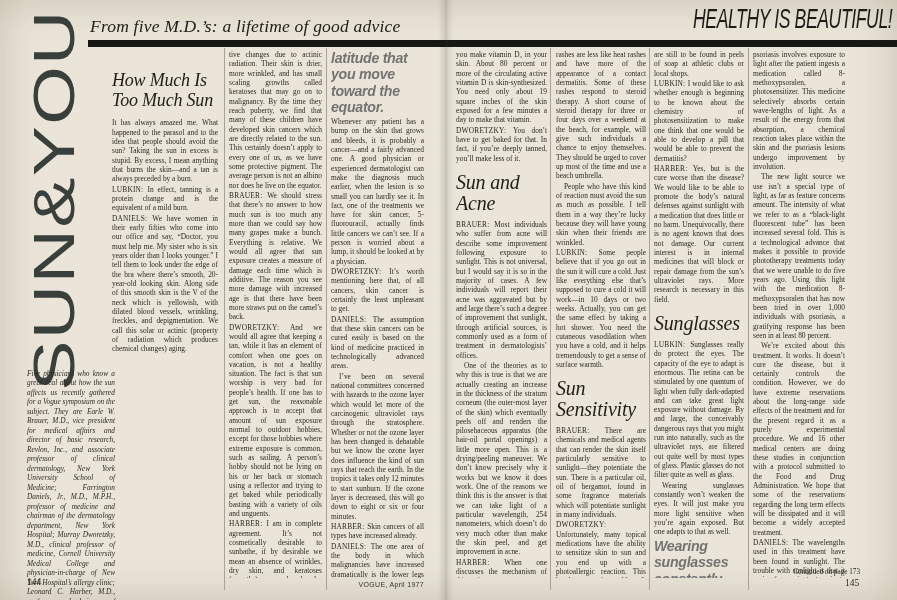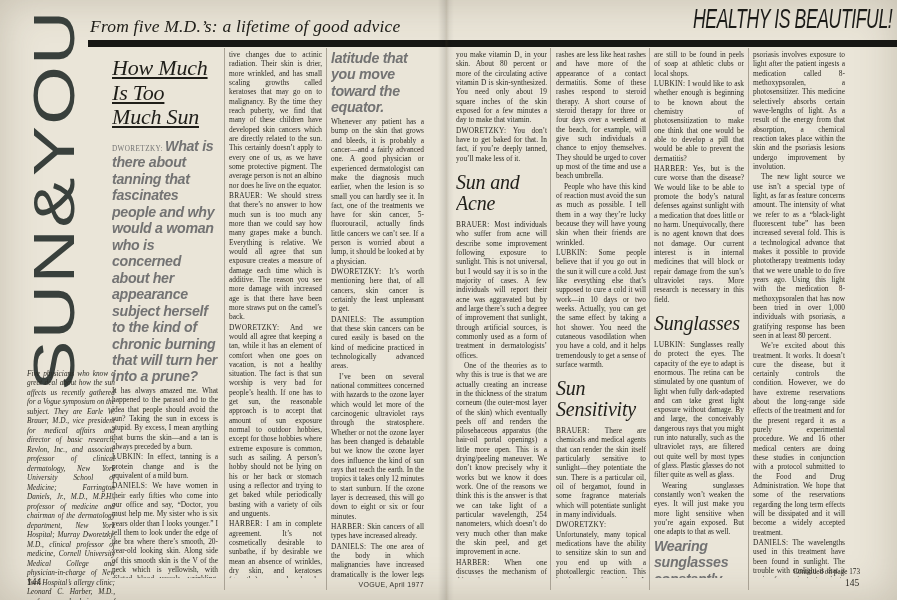--- a/index.html
+++ b/index.html
@@ -39,22 +39,22 @@
   #col-0{left:112px;width:106px;}
   #col-1{left:229px;width:93px;}
   #col-2{left:331px;width:93px;}
   #col-3{left:456px;width:91px;}
   #col-4{left:556px;width:90px;}
   #col-5{left:654px;width:90px;}
   #col-6{left:753px;width:92px;}
   .col p{margin:0 0 1px 0;}
   .body-para.indent{text-indent:8px;}
   .speaker{letter-spacing:.2px;}
-  .heading-lg{font-style:italic;font-weight:400;font-size:22px;line-height:1.12;
-    margin:6px 0 8px;text-align:left;letter-spacing:-.2px;color:#1f1e19;text-decoration:underline;}
+  .heading-lg{font-style:italic;font-weight:400;font-size:18px;line-height:1.12;
+    margin:20px 0 8px;text-align:left;letter-spacing:-.2px;color:#1f1e19;}
   .sec-heading{font-style:italic;font-weight:400;font-size:20px;line-height:1.05;
     margin:9px 0 6px;text-align:left;letter-spacing:-.2px;color:#1f1e19;}
   .lead-question,.pullquote{font-family:"Liberation Sans",sans-serif;font-style:italic;
     font-weight:700;font-size:14.2px;line-height:1.16;text-align:left;
     letter-spacing:-.3px;color:#737373;margin:4px 0 5px;}
   .lead-question .speaker-sc{font-family:"Liberation Serif",serif;font-style:normal;
     font-weight:400;font-size:7.2px;letter-spacing:.4px;}
   
   .folio{position:absolute;font-size:9.5px;color:#2b2a23;}
   #folio-144{left:27px;top:577px;}
@@ -74,21 +74,20 @@
   </div>
 
   <div class="kicker">From five M.D.’s: a lifetime of good advice</div>
   <div class="banner">HEALTHY IS BEAUTIFUL!</div>
   <div class="top-rule"></div>
 
   <div class="credits">Five physicians who know a great deal about how the sun affects us recently gathered for a Vogue symposium on the subject. They are Earle W. Brauer, M.D., vice president for medical affairs and director of basic research, Revlon, Inc., and associate professor of clinical dermatology, New York University School of Medicine; Farrington Daniels, Jr., M.D., M.P.H., professor of medicine and chairman of the dermatology department, New York Hospital; Murray Dworetzky, M.D., clinical professor of medicine, Cornell University Medical College and physician-in-charge of New York Hospital’s allergy clinic; Leonard C. Harber, M.D., professor and chairman of the dermatology department, Columbia University College of Physicians and Surgeons, and director of the dermatology service, Columbia-Presbyterian Medical Center; and Virginia Lubkin, M.D., F.A.C.S., associate clinical professor of ophthalmology, The Mount Sinai School of Medicine and attending ophthalmic surgeon, New York Eye and Ear Infirmary.</div>
 
   <div class="col" id="col-0">
       <h2 class="heading-lg">How Much Is Too Much Sun</h2>
-      <p class="lead-question"><span class="speaker-sc">DWORETZKY: </span>What is there about tanning that fascinates people and why would a woman who is concerned about her appearance subject herself to the kind of chronic burning that will turn her into a prune?</p>
       <p class="body-para">It has always amazed me. What happened to the parasol and to the idea that people should avoid the sun? Taking the sun in excess is stupid. By excess, I mean anything that burns the skin—and a tan is always preceded by a burn.</p>
       <p class="body-para"><span class="speaker">LUBKIN: </span>In effect, tanning is a protein change and is the equivalent of a mild burn.</p>
       <p class="body-para"><span class="speaker">DANIELS: </span>We have women in their early fifties who come into our office and say, “Doctor, you must help me. My sister who is six years older than I looks younger.” I tell them to look under the edge of the bra where there’s smooth, 20-year-old looking skin. Along side of this smooth skin is the V of the neck which is yellowish, with dilated blood vessels, wrinkling, freckles, and depigmentation. We call this solar or actinic (property of radiation which produces chemical changes) aging.</p>
     </div>
   <div class="col" id="col-1">
       <p class="body-para">tive changes due to actinic radiation. Their skin is drier, more wrinkled, and has small scaling growths called keratoses that may go on to malignancy. By the time they reach puberty, we find that many of these children have developed skin cancers which are directly related to the sun. This certainly doesn’t apply to every one of us, as we have some protective pigment. The average person is not an albino nor does he live on the equator.</p>
       <p class="body-para"><span class="speaker">BRAUER: </span>We should stress that there’s no answer to how much sun is too much any more than we could say how many grapes make a bunch. Everything is relative. We would all agree that sun exposure creates a measure of damage each time which is additive. The reason you see more damage with increased age is that there have been more straws put on the camel’s back.</p>
       <p class="body-para"><span class="speaker">DWORETZKY: </span>And we would all agree that keeping a tan, while it has an element of comfort when one goes on vacation, is not a healthy situation. The fact is that sun worship is very bad for people’s health. If one has to get sun, the reasonable approach is to accept that amount of sun exposure normal to outdoor hobbies, except for those hobbies where extreme exposure is common, such as sailing. A person’s hobby should not be lying on his or her back or stomach using a reflector and trying to get baked while periodically basting with a variety of oils and unguents.</p>
       <p class="body-para"><span class="speaker">HARBER: </span>I am in complete agreement. It’s not cosmetically desirable to sunbathe, if by desirable we mean an absence of wrinkles, dry skin, and keratoses (growths) several decades later.</p>
     </div>

